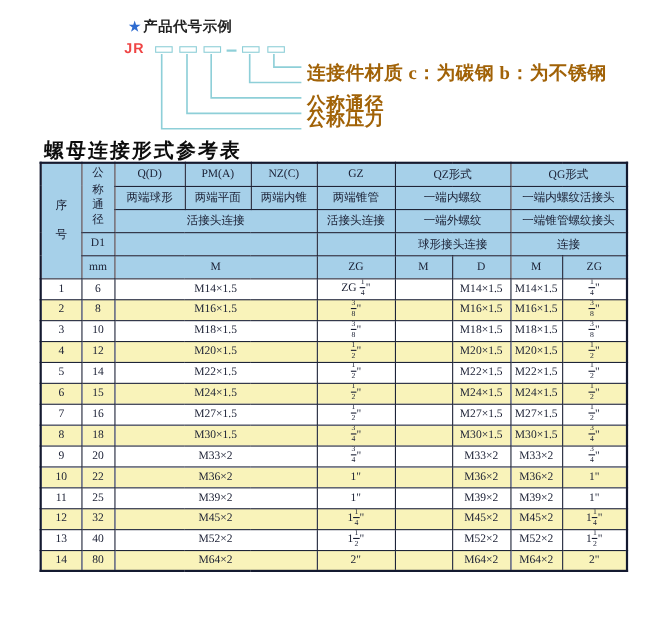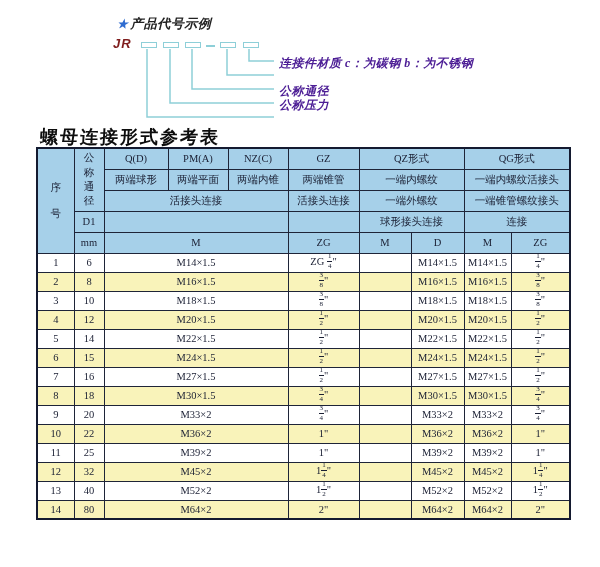--- a/index.html
+++ b/index.html
@@ -1,27 +1,27 @@
 <!DOCTYPE html>
 <html><head>
 <meta charset="utf-8">
 <style>
   * { margin:0; padding:0; box-sizing:border-box; }
   body { background:#fff; font-family:"Liberation Serif", serif; }
   .stage { position:relative; width:600px; height:567px; background:#ffffff; overflow:hidden; }
 
   
-  .diagram { position:absolute; left:0; top:0; width:600px; height:146px;font-style:italic; }
+  .diagram { position:absolute; left:0; top:0; width:600px; height:146px; }
   .diagram svg { position:absolute; left:0; top:0; }
   .d-heading { position:absolute; left:117px; top:15px; font-size:13px; font-weight:700; color:#222; letter-spacing:0.5px; }
   .d-heading .star { color:#2f6cd0; margin-right:2px; font-size:12px; }
-  .d-prefix { position:absolute; left:113px; top:36px; font-size:13px; font-weight:600; color:#7f1d1d; letter-spacing:1px; font-family:"Liberation Sans", sans-serif; }
+  .d-prefix { position:absolute; left:113px; top:36px; font-size:13px; font-weight:600; color:#ef4444; letter-spacing:1px; font-family:"Liberation Sans", sans-serif; }
   .code-box { position:absolute; top:42px; width:16px; height:6px; background:#fff; border:1.5px solid #8ecfd8; }
   .code-dash { position:absolute; top:45px; width:9px; height:2px; background:#8ecfd8; }
-  .d-label { position:absolute; left:279px; font-size:12px; font-weight:600; color:#4c1d95; white-space:nowrap; letter-spacing:0.5px; }
+  .d-label { position:absolute; left:279px; font-size:17px; font-weight:600; color:#a16207; white-space:nowrap; letter-spacing:0.5px; }
 
   
   .tbl-title { position:absolute; left:40px; top:125px; font-size:18px; font-weight:700; color:#0d0d0d; letter-spacing:2px; transform:skewX(-3deg); }
 
   
   table.ref { position:absolute; left:36px; top:147px; width:533px; border-collapse:collapse; table-layout:fixed; }
   table.ref th, table.ref td {
     border:1px solid #1e2438; text-align:center; vertical-align:middle;
     color:#1a1f33; overflow:hidden; padding:0 1px;
   }

